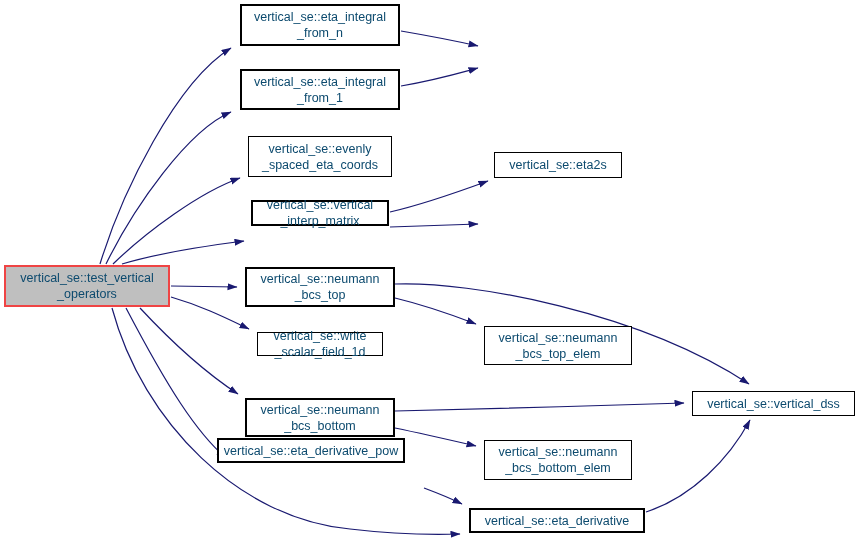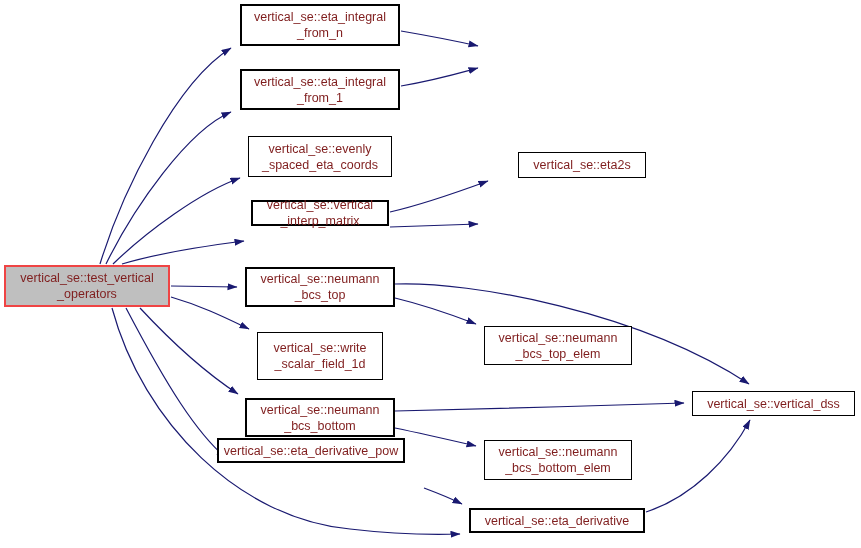--- a/index.html
+++ b/index.html
@@ -10,21 +10,21 @@
     font-family:"Liberation Sans", sans-serif;
     overflow:hidden;
   }
   #edges{position:absolute;left:0;top:0;width:861px;height:548px;}
   .edge{fill:none;stroke:#191970;stroke-width:1.2;}
   .node{
     position:absolute;
     box-sizing:border-box;
     background:#ffffff;
     border:1px solid #000000;
-    color:#7f1d1d;
+    color:#0c4a6e;
     font-size:12.5px;
     line-height:16px;
     display:flex;
     align-items:center;
     justify-content:center;
     text-align:center;
     white-space:pre-line;
     cursor:pointer;
   }
   .node.main{
@@ -77,30 +77,30 @@
 
   <div class="node" style="left:248px;top:136px;width:144px;height:41px;text-align:center;">vertical_se::evenly
 _spaced_eta_coords</div>
 
   <div class="node bold" style="left:251px;top:200px;width:138px;height:26px;">vertical_se::vertical
 _interp_matrix</div>
 
   <div class="node bold" style="left:245px;top:267px;width:150px;height:40px;">vertical_se::neumann
 _bcs_top</div>
 
-  <div class="node" style="left:257px;top:332px;width:126px;height:48px;">vertical_se::write
+  <div class="node" style="left:257px;top:332px;width:126px;height:24px;">vertical_se::write
 _scalar_field_1d</div>
 
   <div class="node bold" style="left:245px;top:398px;width:150px;height:39px;">vertical_se::neumann
 _bcs_bottom</div>
 
   <div class="node bold" style="left:217px;top:438px;width:188px;height:25px;">vertical_se::eta_derivative_pow</div>
 
 
-  <div class="node" style="left:518px;top:152px;width:128px;height:26px;">vertical_se::eta2s</div>
+  <div class="node" style="left:494px;top:152px;width:128px;height:26px;">vertical_se::eta2s</div>
 
 
   <div class="node" style="left:484px;top:326px;width:148px;height:39px;">vertical_se::neumann
 _bcs_top_elem</div>
 
   <div class="node" style="left:484px;top:440px;width:148px;height:40px;">vertical_se::neumann
 _bcs_bottom_elem</div>
 
   <div class="node bold" style="left:469px;top:508px;width:176px;height:25px;">vertical_se::eta_derivative</div>
 

